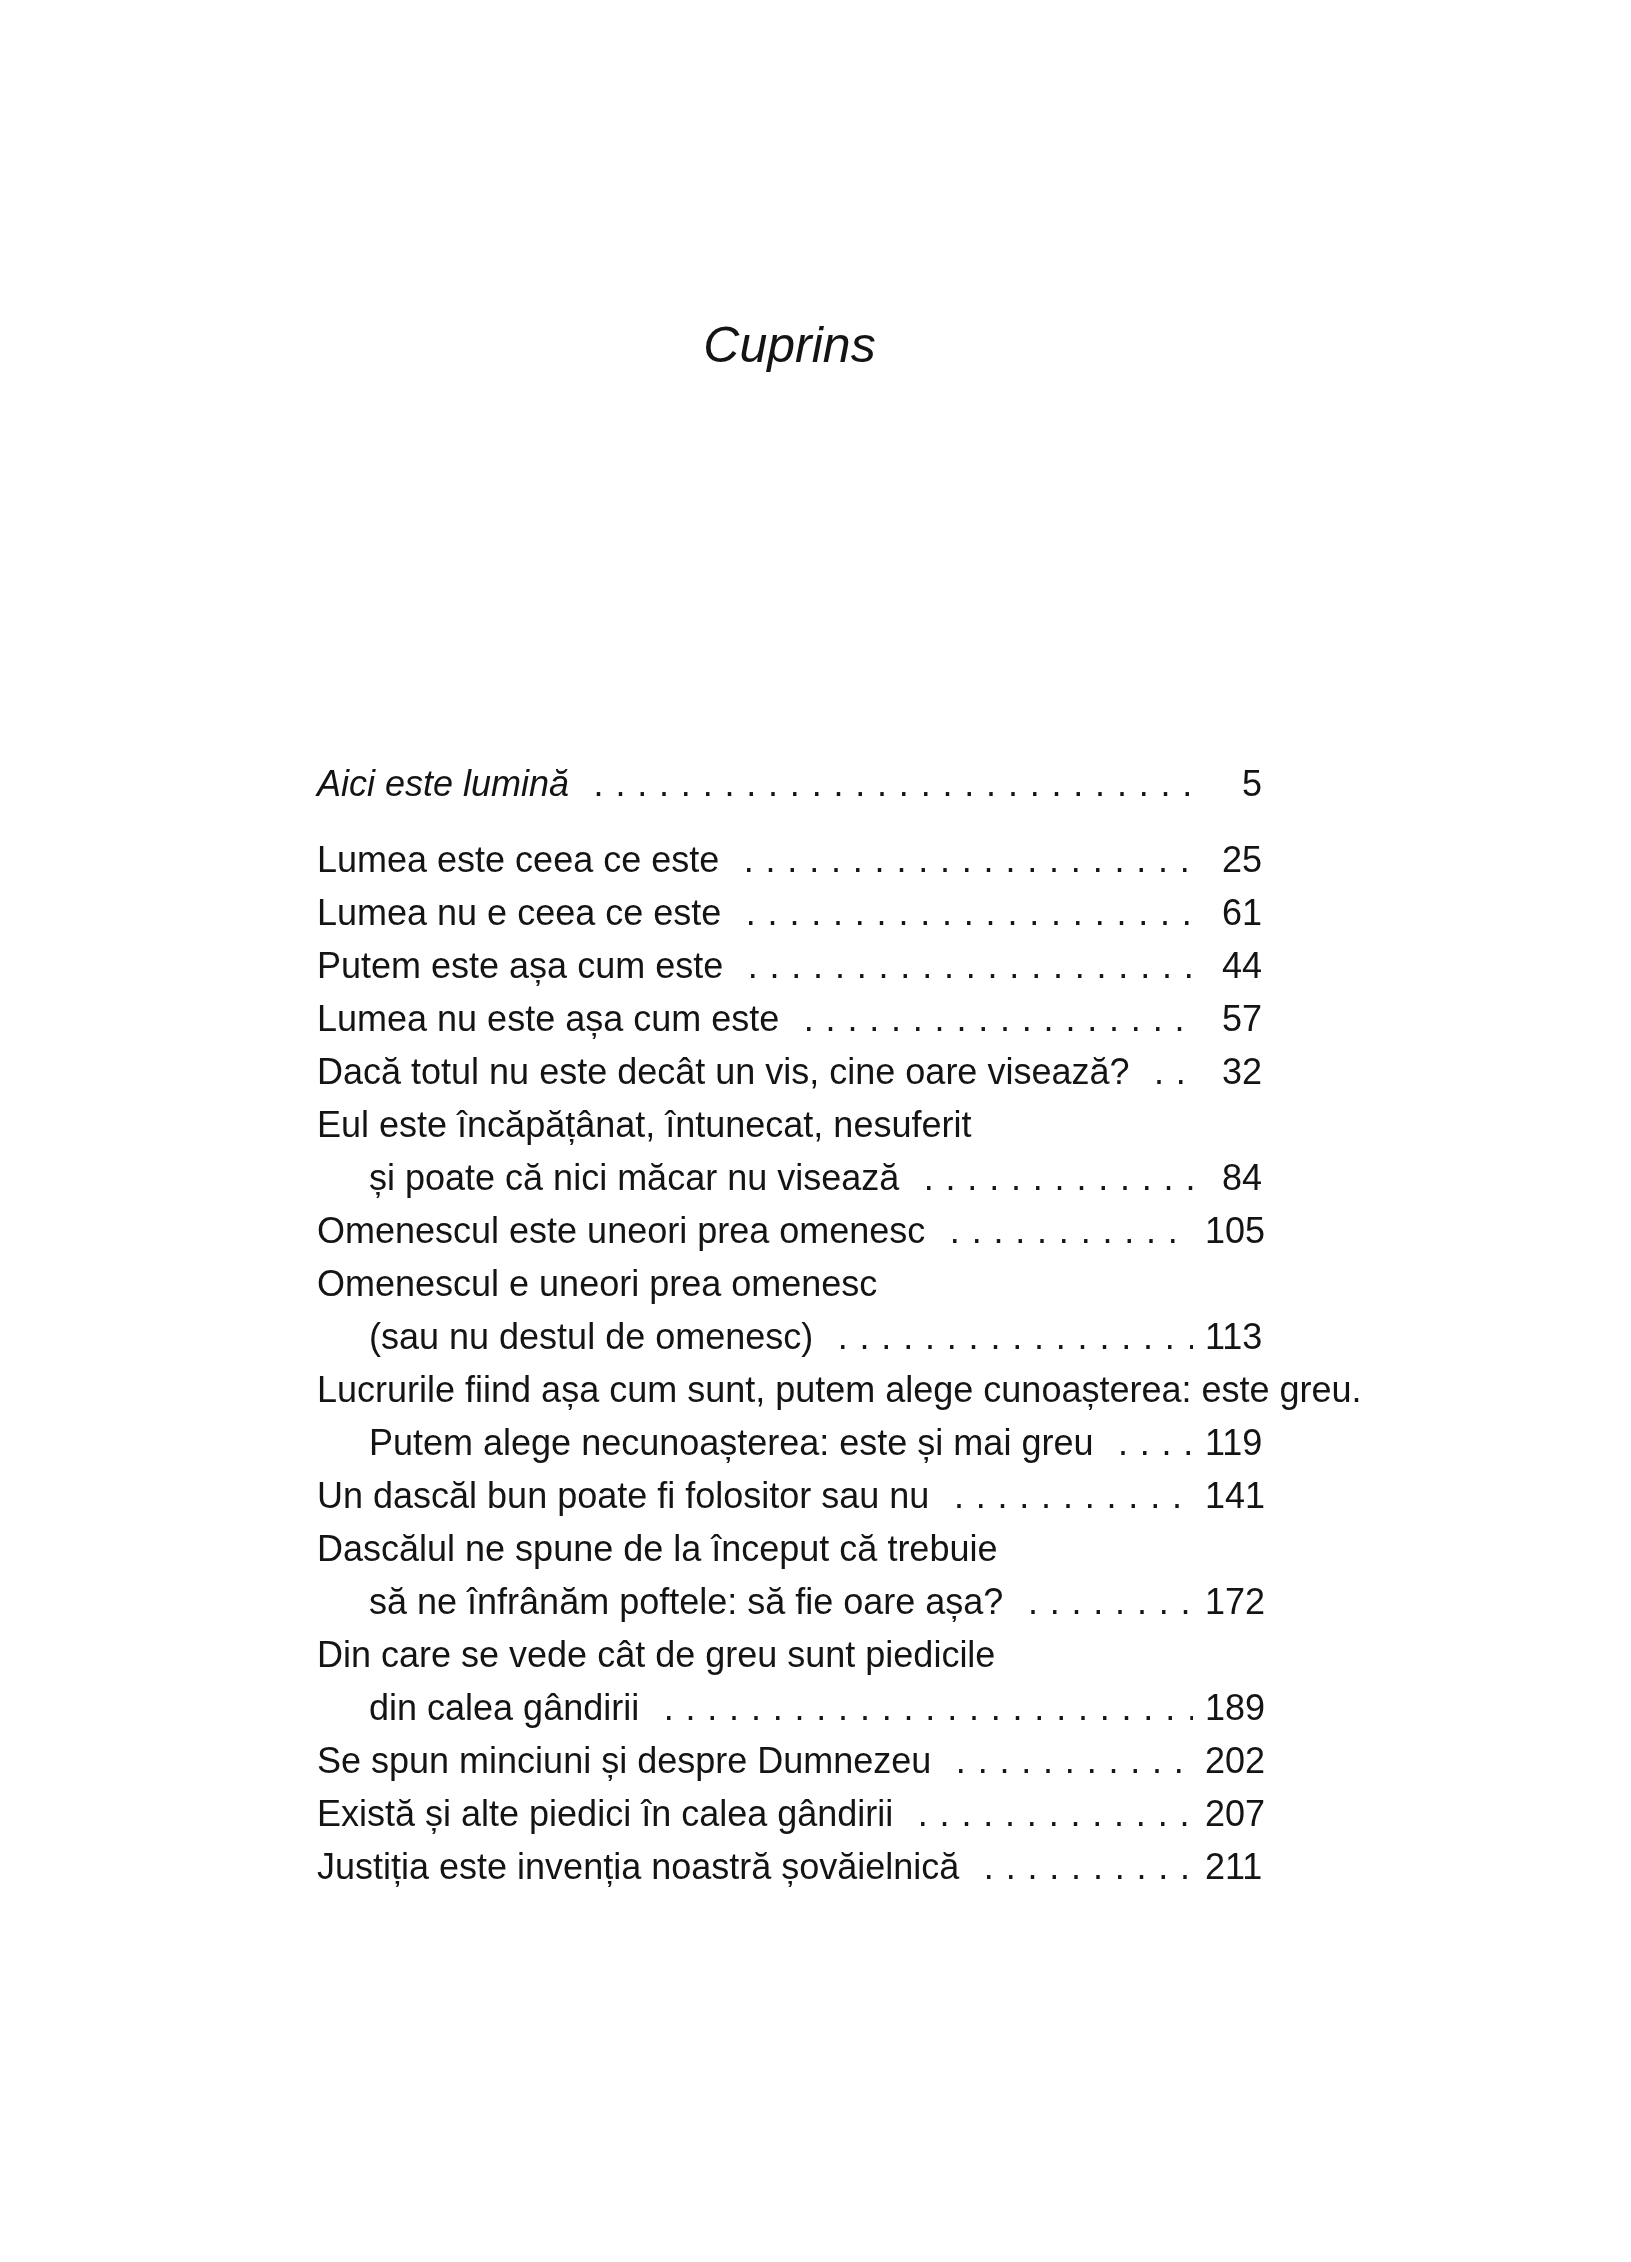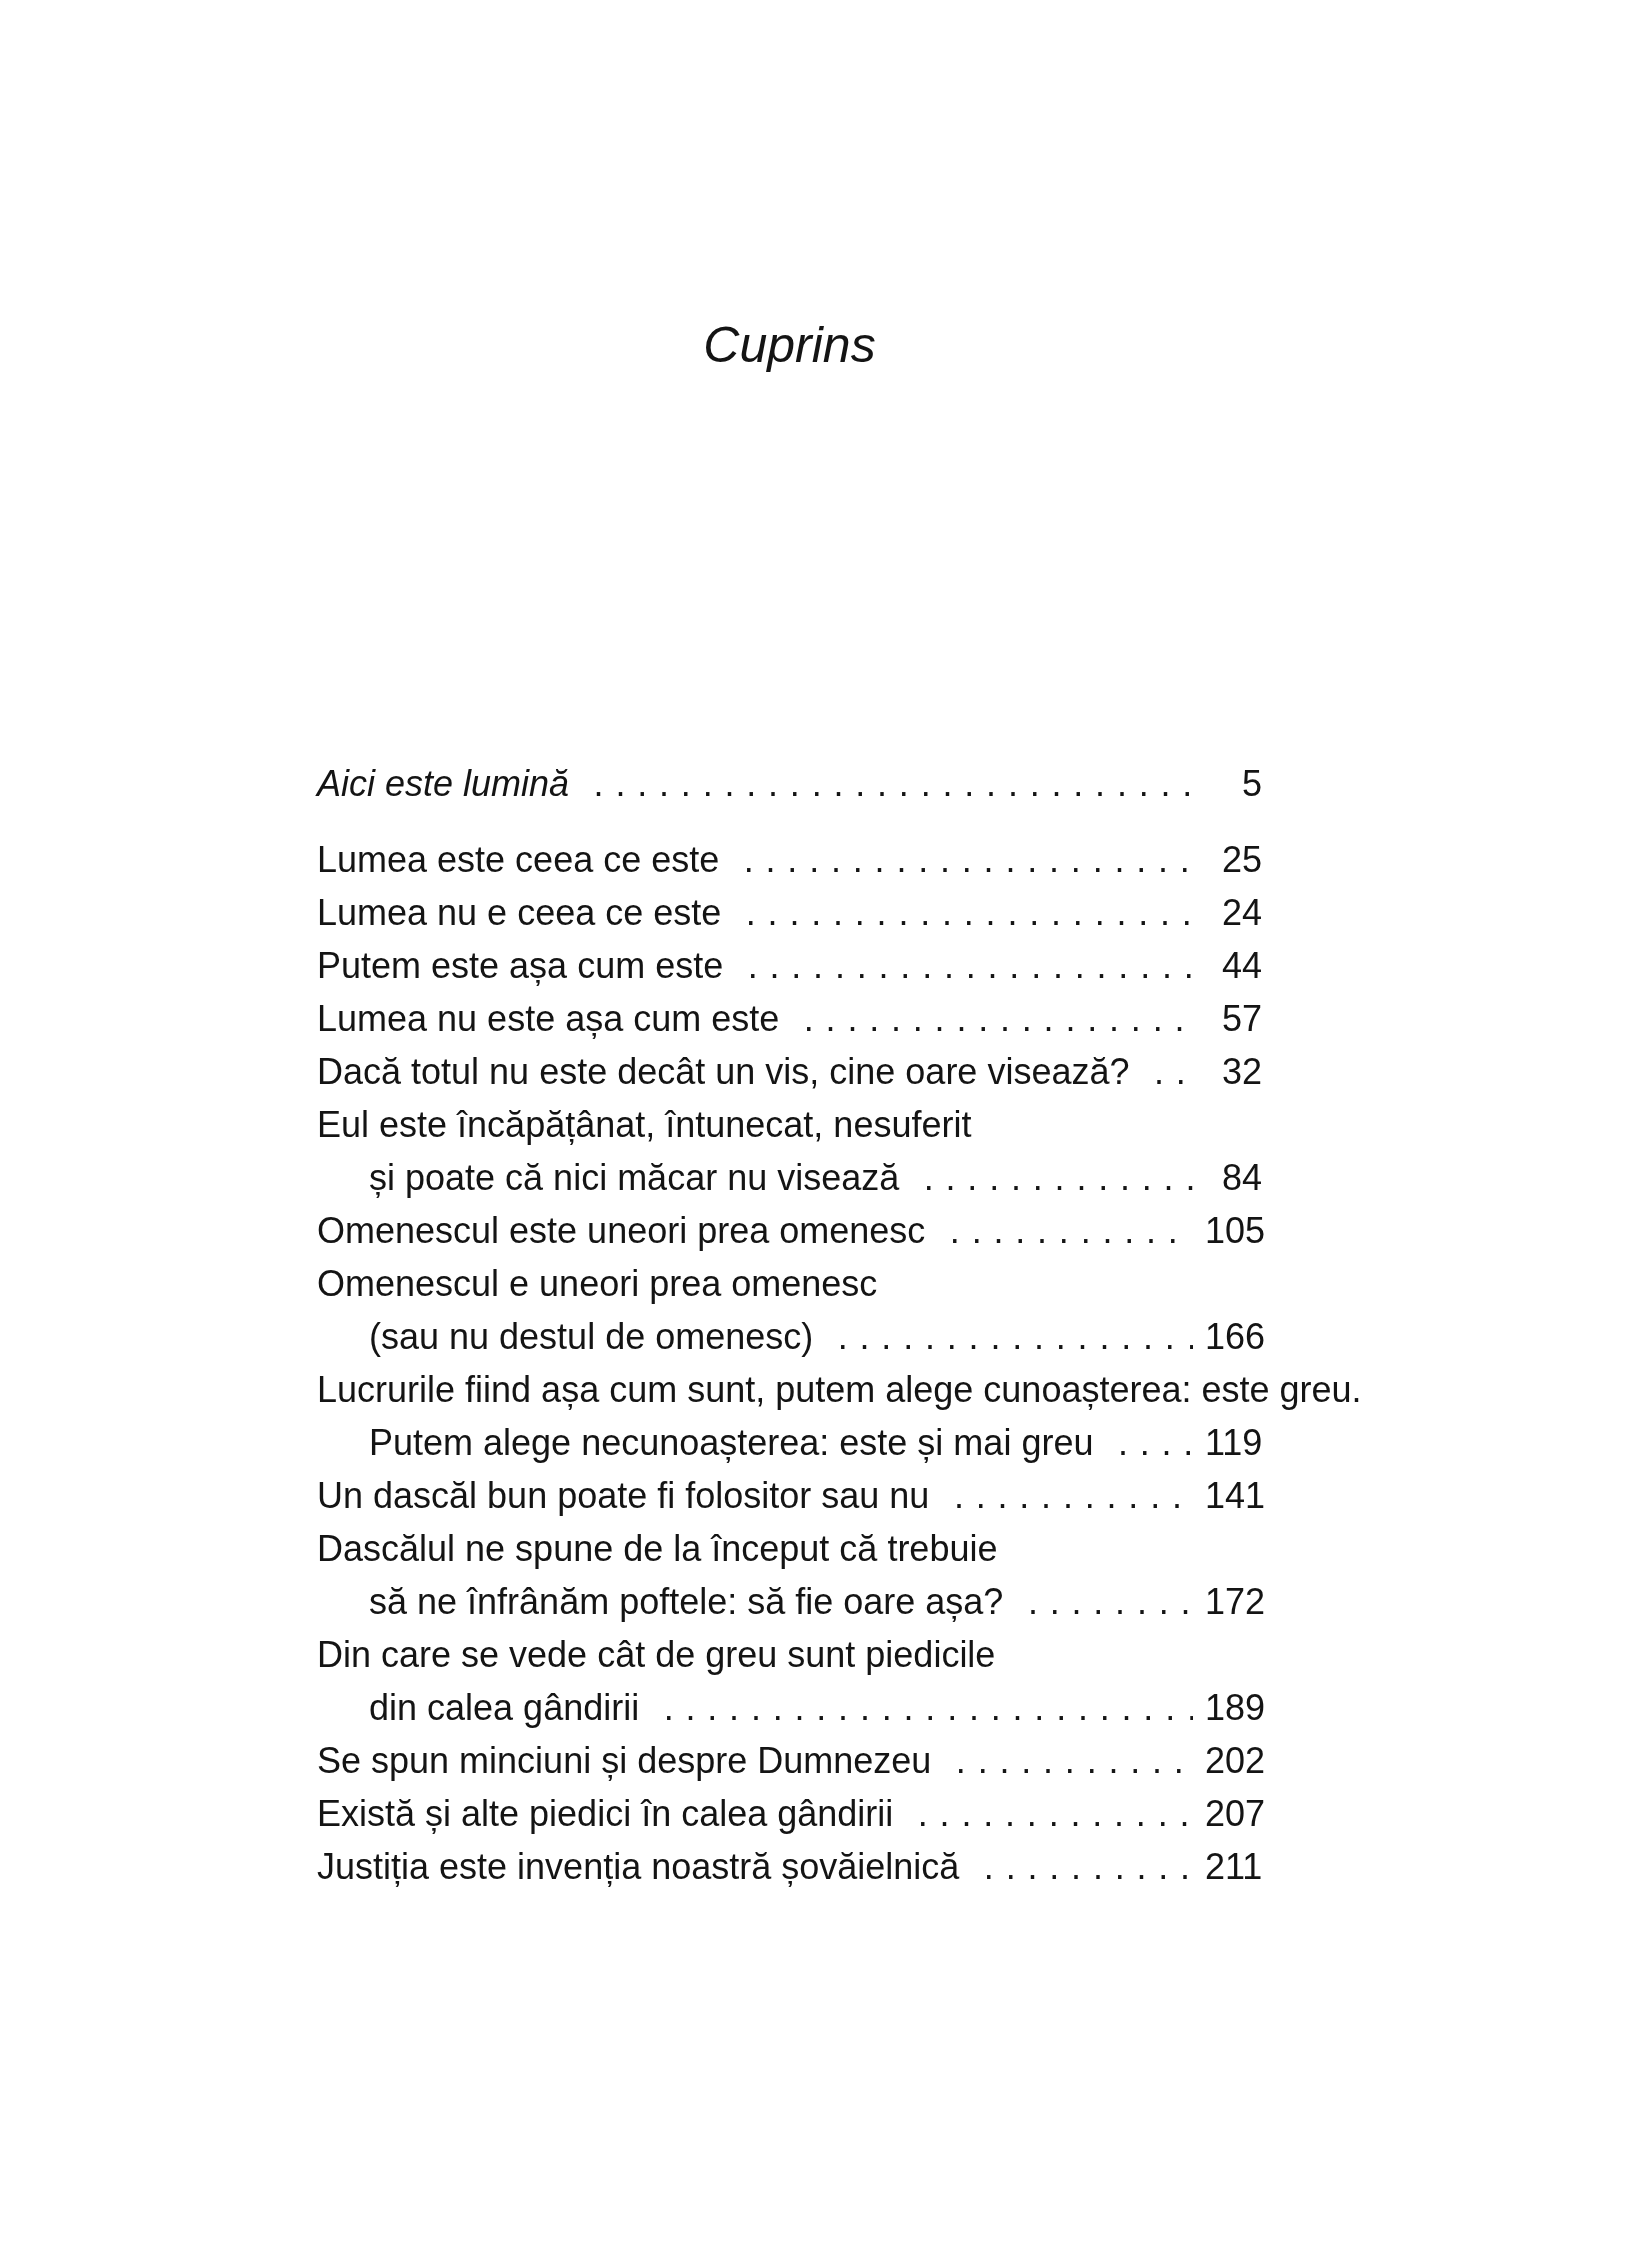--- a/index.html
+++ b/index.html
@@ -74,21 +74,21 @@
         <div class="line">
           <span class="text">Lumea este ceea ce este</span>
           <span class="dots">. . . . . . . . . . . . . . . . . . . . . . . . . . . . . . . . . . . . . . . . . . . . . . . . . . . . . . . . . . . . . . . . . . . . . . </span>
           <span class="num">25</span>
         </div>
       </div>
       <div class="entry">
         <div class="line">
           <span class="text">Lumea nu e ceea ce este</span>
           <span class="dots">. . . . . . . . . . . . . . . . . . . . . . . . . . . . . . . . . . . . . . . . . . . . . . . . . . . . . . . . . . . . . . . . . . . . . . </span>
-          <span class="num">24</span>
+          <span class="num">61</span>
         </div>
       </div>
       <div class="entry">
         <div class="line">
           <span class="text">Putem este așa cum este</span>
           <span class="dots">. . . . . . . . . . . . . . . . . . . . . . . . . . . . . . . . . . . . . . . . . . . . . . . . . . . . . . . . . . . . . . . . . . . . . . </span>
           <span class="num">44</span>
         </div>
       </div>
       <div class="entry">
@@ -122,21 +122,21 @@
           <span class="num">105</span>
         </div>
       </div>
       <div class="entry">
         <div class="line">
           <span class="text">Omenescul e uneori prea omenesc</span>
         </div>
         <div class="line cont">
           <span class="text">(sau nu destul de omenesc)</span>
           <span class="dots">. . . . . . . . . . . . . . . . . . . . . . . . . . . . . . . . . . . . . . . . . . . . . . . . . . . . . . . . . . . . . . . . . . . . . . </span>
-          <span class="num">166</span>
+          <span class="num">113</span>
         </div>
       </div>
       <div class="entry">
         <div class="line">
           <span class="text">Lucrurile fiind așa cum sunt, putem alege cunoașterea: este greu.</span>
         </div>
         <div class="line cont">
           <span class="text">Putem alege necunoașterea: este și mai greu</span>
           <span class="dots">. . . . . . . . . . . . . . . . . . . . . . . . . . . . . . . . . . . . . . . . . . . . . . . . . . . . . . . . . . . . . . . . . . . . . . </span>
           <span class="num">119</span>

